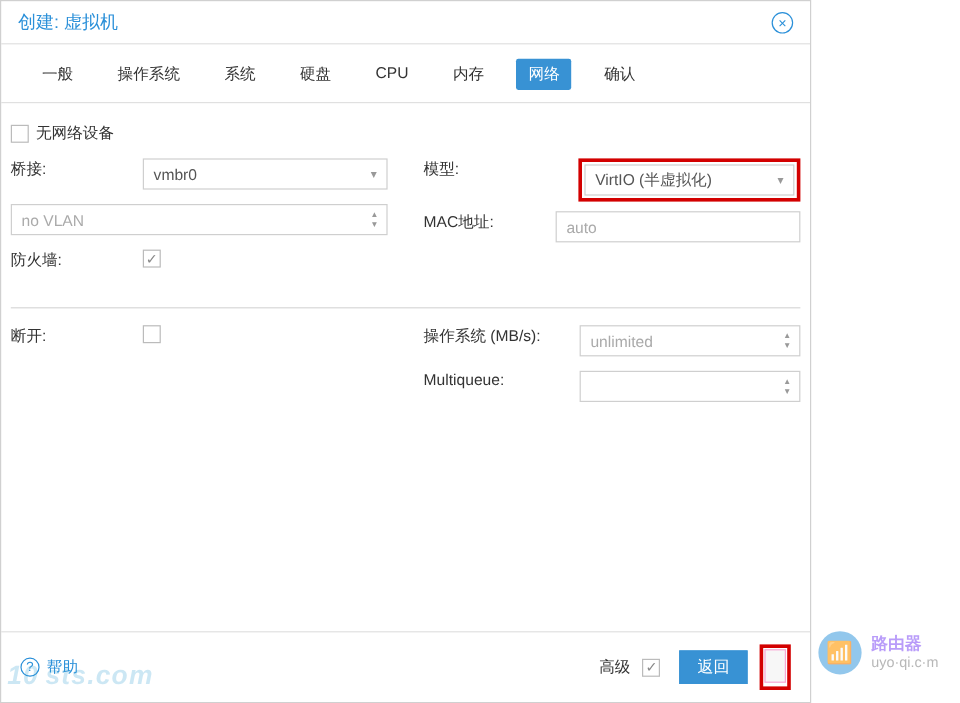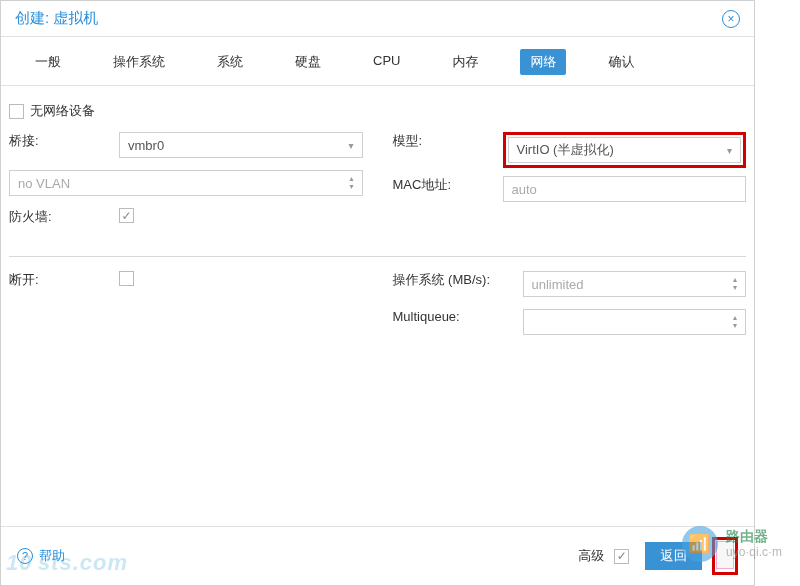--- a/index.html
+++ b/index.html
@@ -8,21 +8,21 @@
     font-family: "Helvetica Neue", Arial, sans-serif;
     font-size: 13px;
     color: #333;
     background: #fff;
     width: 800px;
     height: 586px;
     position: relative;
   }
   .dialog {
     border: 1px solid #d0d0d0;
-    width: 755px;
+    width: 676px;
     height: 586px;
     display: flex;
     flex-direction: column;
   }
   .title-bar {
     padding: 8px 14px;
     color: #2b90d9;
     font-size: 15px;
     border-bottom: 1px solid #e0e0e0;
     display: flex;
@@ -35,21 +35,21 @@
     border-radius: 50%;
     display: inline-flex;
     align-items: center;
     justify-content: center;
     color: #2b90d9;
     font-size: 12px;
     cursor: pointer;
   }
   .tabs {
     display: flex;
-    gap: 32px;
+    gap: 17px;
     padding: 12px 24px 10px;
     border-bottom: 1px solid #e0e0e0;
     color: #333;
   }
   .tab {
     padding: 4px 10px;
     cursor: pointer;
   }
   .tab.active {
     background: #3892d4;
@@ -124,21 +124,21 @@
     color: #999;
     font-size: 10px;
   }
   .spinner-arrows {
     display: flex;
     flex-direction: column;
     font-size: 8px;
     color: #999;
     line-height: 1;
   }
-  .input-wrap { flex: 1; }
+  .input-wrap { flex: 1; margin-left: 19px; }
   .hr {
     border: none;
     border-top: 1px solid #d8d8d8;
     margin: 10px 0 14px;
   }
   .footer {
     border-top: 1px solid #e0e0e0;
     padding: 10px 16px;
     display: flex;
     align-items: center;
@@ -211,21 +211,21 @@
     width: 36px; height: 36px;
     border-radius: 50%;
     background: #4aa3e0;
     display: inline-flex;
     align-items: center;
     justify-content: center;
     color: #fff;
     font-size: 18px;
   }
   .router-text { font-size: 12px; color: #888; line-height: 1.2; }
-  .router-text strong { color: #15803d; font-size: 14px; }
+  .router-text strong { color: #8b5cf6; font-size: 14px; }
 </style>
 </head>
 <body>
 
 <div class="dialog">
 
   <div class="title-bar">
     <span>创建: 虚拟机</span>
     <span class="close-x">×</span>
   </div>

